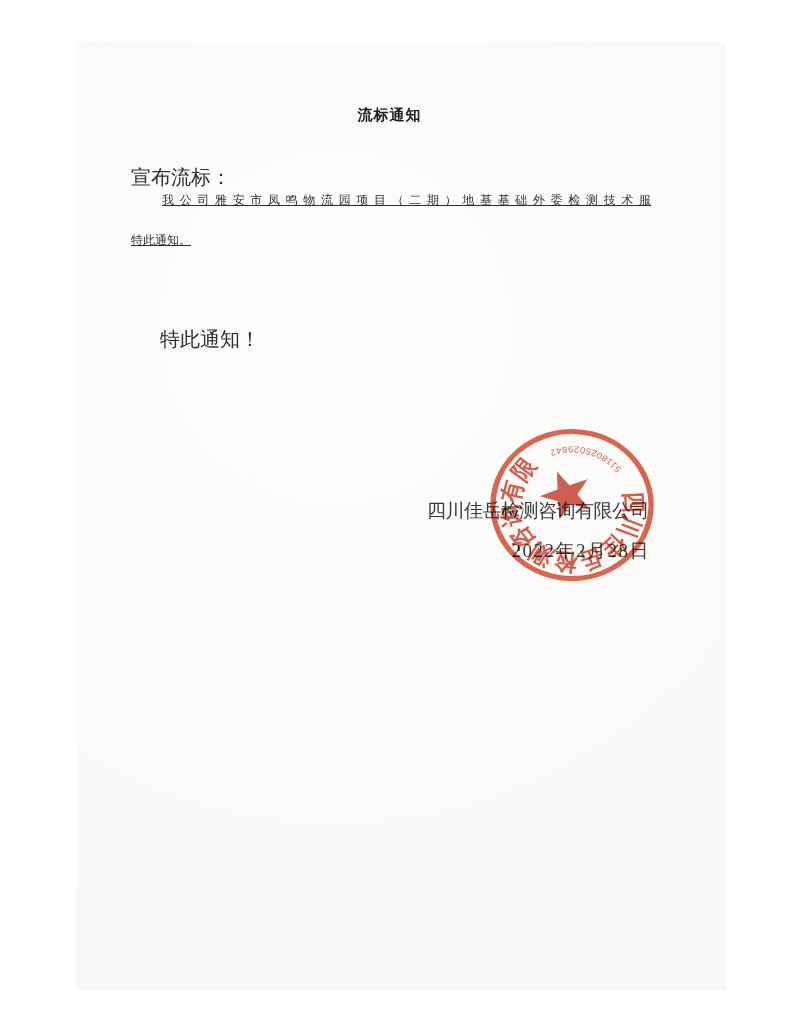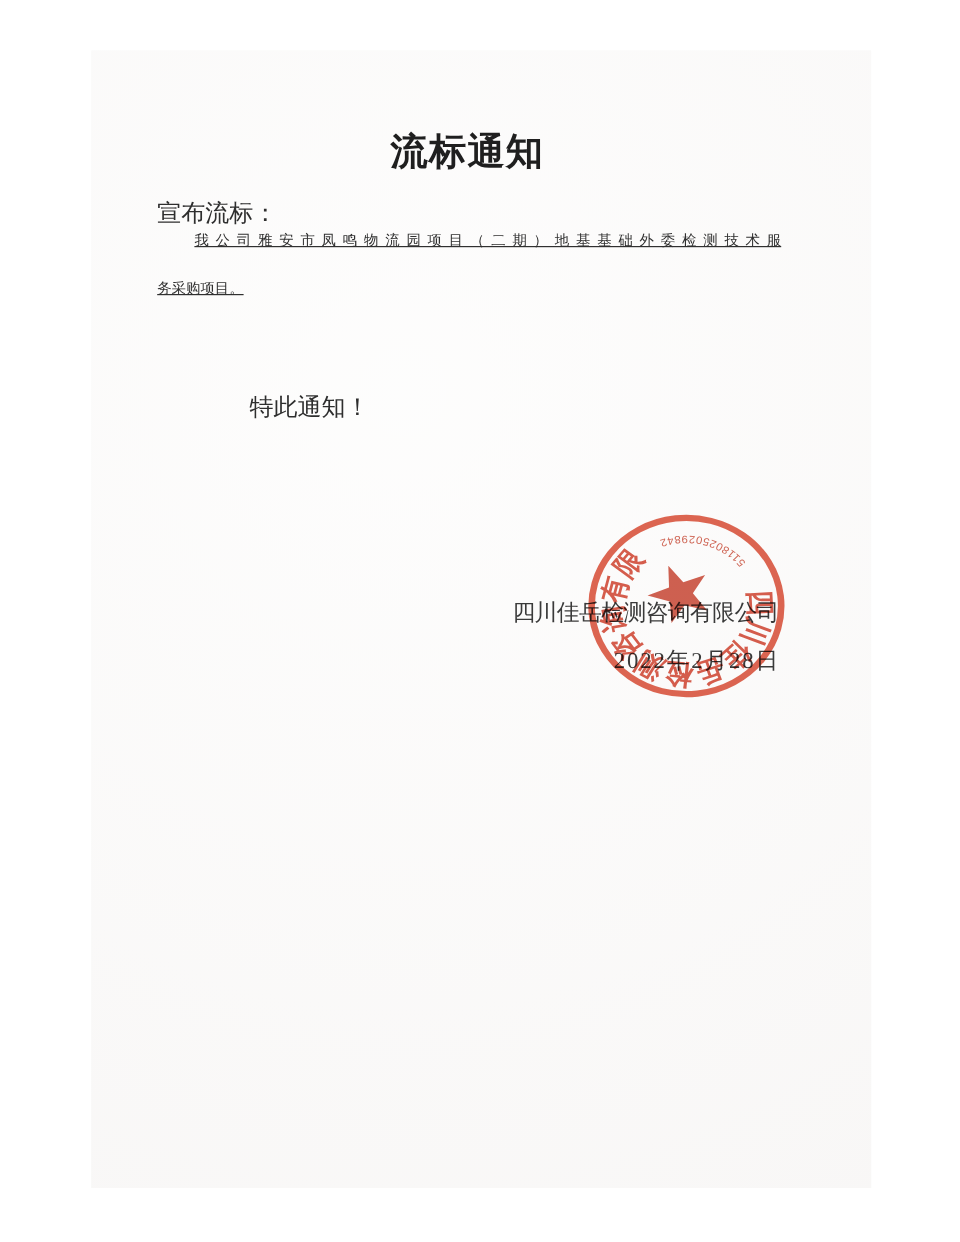--- a/index.html
+++ b/index.html
@@ -25,21 +25,21 @@
     background-image: radial-gradient(circle at 40% 30%, rgba(255,255,255,0.6), rgba(240,238,238,0.25));
   }
   .doc-title {
     position: absolute;
     left: 131px;
     top: 106px;
     width: 517px;
     text-align: center;
     font-family: "Liberation Sans", "DejaVu Sans", sans-serif;
     font-weight: bold;
-    font-size: 31px;
+    font-size: 15px;
     letter-spacing: 1px;
     color: #1f1f1f;
   }
   .salutation {
     position: absolute;
     left: 131px;
     top: 164px;
     font-size: 20px;
     color: #2e2e2e;
   }
@@ -66,21 +66,20 @@
   .body-line.last {
     text-align: left;
     text-align-last: left;
   }
   .closing {
     position: absolute;
     left: 160px;
     top: 326px;
     font-size: 20px;
     color: #2e2e2e;
-    margin-left: 48px;
   }
   .signature-company {
     position: absolute;
     right: 151px;
     top: 498px;
     font-size: 19px;
     letter-spacing: -0.5px;
     color: #3a3a3a;
   }
   .signature-date {
@@ -108,21 +107,21 @@
 <body>
 
 <div class="paper"></div>
 
 <div class="doc-title">流标通知</div>
 
 <div class="salutation">宣布流标：</div>
 
 <div class="body-paragraph">
   <div class="body-line first">我公司雅安市凤鸣物流园项目（二期）地基基础外委检测技术服</div>
-  <div class="body-line last">务采购项目。</div>
+  <div class="body-line last">特此通知。</div>
 </div>
 
 <div class="closing">特此通知！</div>
 
 <div class="signature-company">四川佳岳检测咨询有限公司</div>
 
 <div class="signature-date">2022年2月28日</div>
 
 <div class="stamp">
   <svg width="220" height="220" viewBox="-110 -110 220 220" xmlns="http://www.w3.org/2000/svg">

